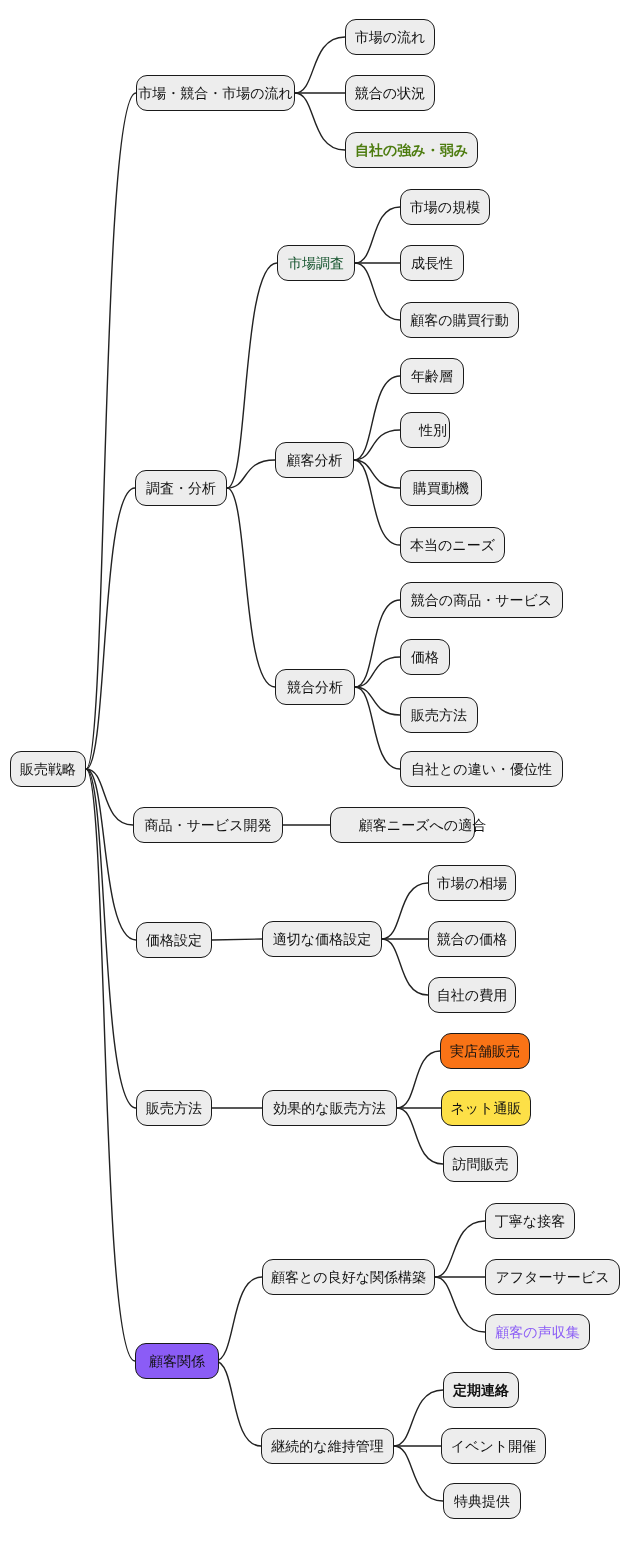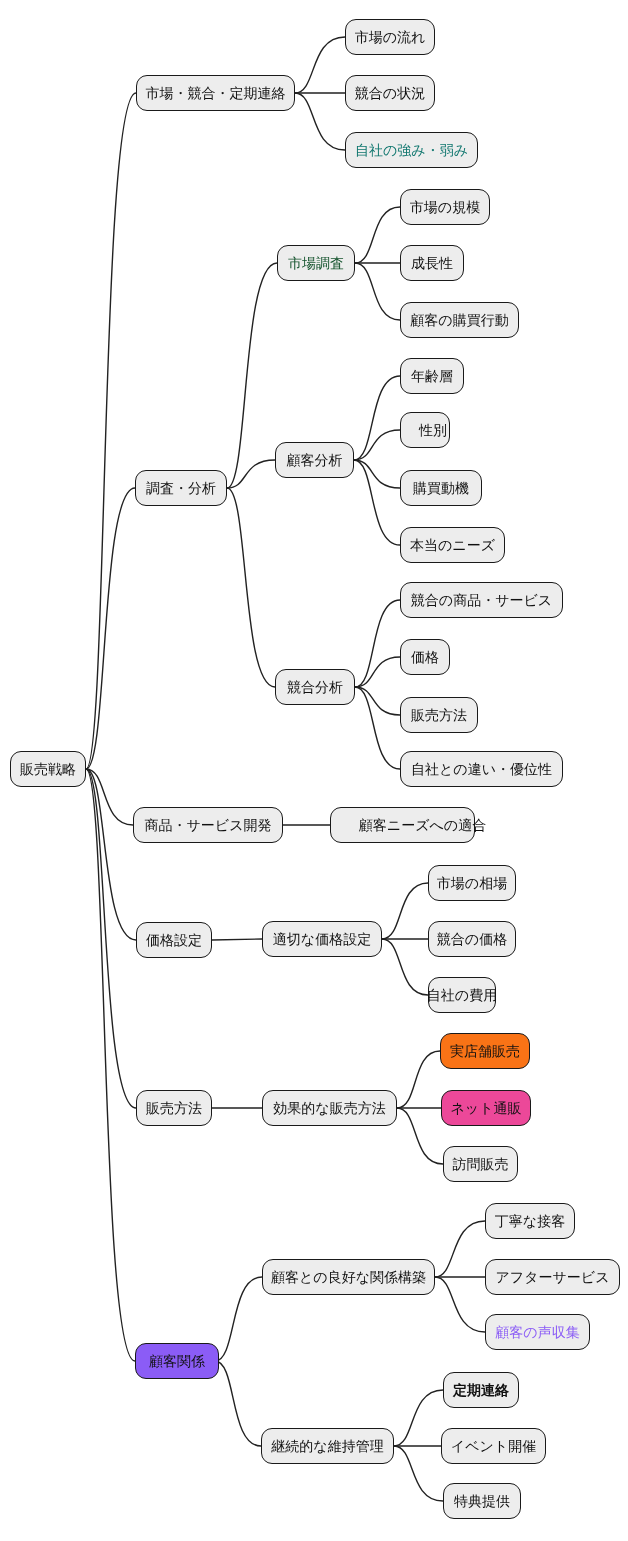--- a/index.html
+++ b/index.html
@@ -80,24 +80,24 @@
       <path d="M 215 1361 C 237 1361, 229 1446, 261 1446" stroke="#222222"></path>
       <path d="M 435 1277 C 457 1277, 449 1221, 485 1221" stroke="#222222"></path>
       <path d="M 435 1277 L 485 1277" stroke="#222222"></path>
       <path d="M 435 1277 C 457 1277, 449 1332, 485 1332" stroke="#222222"></path>
       <path d="M 394 1446 C 416 1446, 408 1390, 443 1390" stroke="#222222"></path>
       <path d="M 394 1446 L 441 1446" stroke="#222222"></path>
       <path d="M 394 1446 C 416 1446, 408 1501, 443 1501" stroke="#222222"></path>
     </svg>
   <div>
       <div class="node" style="left: 10px; top: 751px; width: 76px; background: rgb(237, 237, 237); border-color: rgb(26, 26, 26); color: rgb(17, 17, 17);">販売戦略</div>
-      <div class="node" style="left: 136px; top: 75px; width: 159px; background: rgb(237, 237, 237); border-color: rgb(26, 26, 26); color: rgb(17, 17, 17);">市場・競合・定期連絡</div>
+      <div class="node" style="left: 136px; top: 75px; width: 159px; background: rgb(237, 237, 237); border-color: rgb(26, 26, 26); color: rgb(17, 17, 17);">市場・競合・市場の流れ</div>
       <div class="node" style="left: 345px; top: 19px; width: 90px; background: rgb(237, 237, 237); border-color: rgb(26, 26, 26); color: rgb(17, 17, 17);">市場の流れ</div>
       <div class="node" style="left: 345px; top: 75px; width: 90px; background: rgb(237, 237, 237); border-color: rgb(26, 26, 26); color: rgb(17, 17, 17);">競合の状況</div>
-      <div class="node" style="left: 345px; top: 132px; width: 133px; background: rgb(237, 237, 237); border-color: rgb(26, 26, 26); color: #0f766e;">自社の強み・弱み</div>
+      <div class="node" style="left: 345px; top: 132px; width: 133px; background: rgb(237, 237, 237); border-color: rgb(26, 26, 26); color: #4d7c0f; font-weight: bold;">自社の強み・弱み</div>
       <div class="node" style="left: 135px; top: 470px; width: 92px; background: rgb(237, 237, 237); border-color: rgb(26, 26, 26); color: rgb(17, 17, 17);">調査・分析</div>
       <div class="node" style="left: 277px; top: 245px; width: 78px; background: rgb(237, 237, 237); border-color: rgb(26, 26, 26); color: #14532d;">市場調査</div>
       <div class="node" style="left: 400px; top: 189px; width: 90px; background: rgb(237, 237, 237); border-color: rgb(26, 26, 26); color: rgb(17, 17, 17);">市場の規模</div>
       <div class="node" style="left: 400px; top: 245px; width: 64px; background: rgb(237, 237, 237); border-color: rgb(26, 26, 26); color: rgb(17, 17, 17);">成長性</div>
       <div class="node" style="left: 400px; top: 302px; width: 119px; background: rgb(237, 237, 237); border-color: rgb(26, 26, 26); color: rgb(17, 17, 17);">顧客の購買行動</div>
       <div class="node" style="left: 275px; top: 442px; width: 79px; background: rgb(237, 237, 237); border-color: rgb(26, 26, 26); color: rgb(17, 17, 17);">顧客分析</div>
       <div class="node" style="left: 400px; top: 358px; width: 64px; background: rgb(237, 237, 237); border-color: rgb(26, 26, 26); color: rgb(17, 17, 17);">年齢層</div>
       <div class="node" style="left: 400px; top: 412px; width: 50px; background: rgb(237, 237, 237); border-color: rgb(26, 26, 26); color: rgb(17, 17, 17); padding-left: 16px;">性別</div>
       <div class="node" style="left: 400px; top: 470px; width: 82px; background: rgb(237, 237, 237); border-color: rgb(26, 26, 26); color: rgb(17, 17, 17);">購買動機</div>
       <div class="node" style="left: 400px; top: 527px; width: 105px; background: rgb(237, 237, 237); border-color: rgb(26, 26, 26); color: rgb(17, 17, 17);">本当のニーズ</div>
@@ -105,25 +105,25 @@
       <div class="node" style="left: 400px; top: 582px; width: 163px; background: rgb(237, 237, 237); border-color: rgb(26, 26, 26); color: rgb(17, 17, 17);">競合の商品・サービス</div>
       <div class="node" style="left: 400px; top: 639px; width: 50px; background: rgb(237, 237, 237); border-color: rgb(26, 26, 26); color: rgb(17, 17, 17);">価格</div>
       <div class="node" style="left: 400px; top: 697px; width: 78px; background: rgb(237, 237, 237); border-color: rgb(26, 26, 26); color: rgb(17, 17, 17);">販売方法</div>
       <div class="node" style="left: 400px; top: 751px; width: 163px; background: rgb(237, 237, 237); border-color: rgb(26, 26, 26); color: rgb(17, 17, 17);">自社との違い・優位性</div>
       <div class="node" style="left: 133px; top: 807px; width: 150px; background: rgb(237, 237, 237); border-color: rgb(26, 26, 26); color: rgb(17, 17, 17);">商品・サービス開発</div>
       <div class="node" style="left: 330px; top: 807px; width: 145px; background: rgb(237, 237, 237); border-color: rgb(26, 26, 26); color: rgb(17, 17, 17); padding-left: 40px;">顧客ニーズへの適合</div>
       <div class="node" style="left: 136px; top: 922px; width: 76px; background: rgb(237, 237, 237); border-color: rgb(26, 26, 26); color: rgb(17, 17, 17);">価格設定</div>
       <div class="node" style="left: 262px; top: 921px; width: 120px; background: rgb(237, 237, 237); border-color: rgb(26, 26, 26); color: rgb(17, 17, 17);">適切な価格設定</div>
       <div class="node" style="left: 428px; top: 865px; width: 88px; background: rgb(237, 237, 237); border-color: rgb(26, 26, 26); color: rgb(17, 17, 17);">市場の相場</div>
       <div class="node" style="left: 428px; top: 921px; width: 88px; background: rgb(237, 237, 237); border-color: rgb(26, 26, 26); color: rgb(17, 17, 17);">競合の価格</div>
-      <div class="node" style="left: 428px; top: 977px; width: 68px; background: rgb(237, 237, 237); border-color: rgb(26, 26, 26); color: rgb(17, 17, 17);">自社の費用</div>
+      <div class="node" style="left: 428px; top: 977px; width: 88px; background: rgb(237, 237, 237); border-color: rgb(26, 26, 26); color: rgb(17, 17, 17);">自社の費用</div>
       <div class="node" style="left: 136px; top: 1090px; width: 76px; background: rgb(237, 237, 237); border-color: rgb(26, 26, 26); color: rgb(17, 17, 17);">販売方法</div>
       <div class="node" style="left: 262px; top: 1090px; width: 135px; background: rgb(237, 237, 237); border-color: rgb(26, 26, 26); color: rgb(17, 17, 17);">効果的な販売方法</div>
       <div class="node" style="left: 440px; top: 1033px; width: 90px; background: #f97316; border-color: rgb(26, 26, 26); color: rgb(17, 17, 17);">実店舗販売</div>
-      <div class="node" style="left: 441px; top: 1090px; width: 90px; background: #ec4899; border-color: rgb(26, 26, 26); color: rgb(17, 17, 17);">ネット通販</div>
+      <div class="node" style="left: 441px; top: 1090px; width: 90px; background: #fde047; border-color: rgb(26, 26, 26); color: rgb(17, 17, 17);">ネット通販</div>
       <div class="node" style="left: 443px; top: 1146px; width: 75px; background: rgb(237, 237, 237); border-color: rgb(26, 26, 26); color: rgb(17, 17, 17);">訪問販売</div>
       <div class="node" style="left: 135px; top: 1343px; width: 84px; background: #8b5cf6; border-color: rgb(26, 26, 26); color: rgb(17, 17, 17);">顧客関係</div>
       <div class="node" style="left: 262px; top: 1259px; width: 173px; background: rgb(237, 237, 237); border-color: rgb(26, 26, 26); color: rgb(17, 17, 17);">顧客との良好な関係構築</div>
       <div class="node" style="left: 485px; top: 1203px; width: 90px; background: rgb(237, 237, 237); border-color: rgb(26, 26, 26); color: rgb(17, 17, 17);">丁寧な接客</div>
       <div class="node" style="left: 485px; top: 1259px; width: 135px; background: rgb(237, 237, 237); border-color: rgb(26, 26, 26); color: rgb(17, 17, 17);">アフターサービス</div>
       <div class="node" style="left: 485px; top: 1314px; width: 105px; background: rgb(237, 237, 237); border-color: rgb(26, 26, 26); color: #8b5cf6;">顧客の声収集</div>
       <div class="node" style="left: 261px; top: 1428px; width: 133px; background: rgb(237, 237, 237); border-color: rgb(26, 26, 26); color: rgb(17, 17, 17);">継続的な維持管理</div>
       <div class="node" style="left: 443px; top: 1372px; width: 76px; background: rgb(237, 237, 237); border-color: rgb(26, 26, 26); color: rgb(17, 17, 17); font-weight: bold;">定期連絡</div>
       <div class="node" style="left: 441px; top: 1428px; width: 105px; background: rgb(237, 237, 237); border-color: rgb(26, 26, 26); color: rgb(17, 17, 17);">イベント開催</div>
       <div class="node" style="left: 443px; top: 1483px; width: 78px; background: rgb(237, 237, 237); border-color: rgb(26, 26, 26); color: rgb(17, 17, 17);">特典提供</div>

